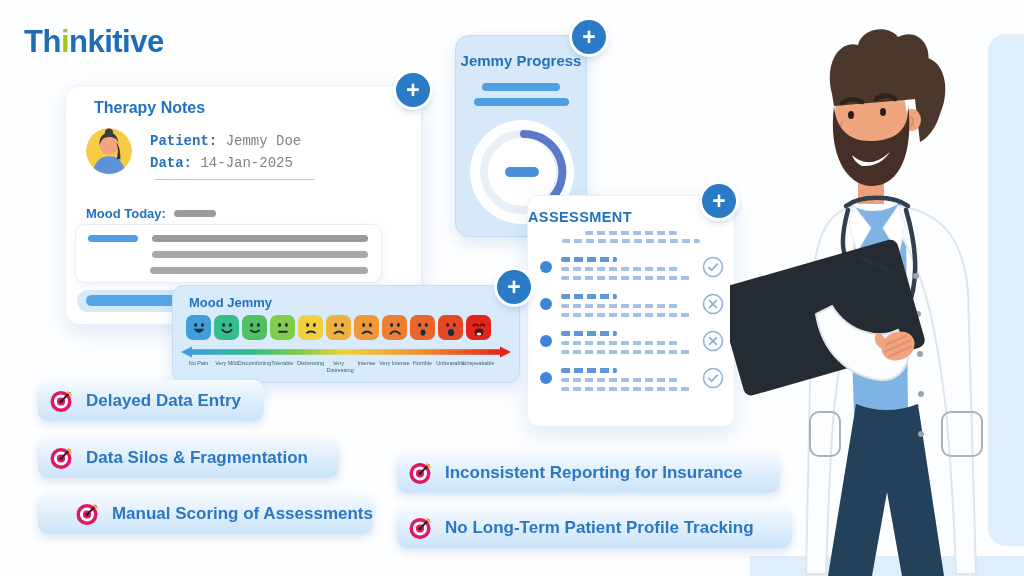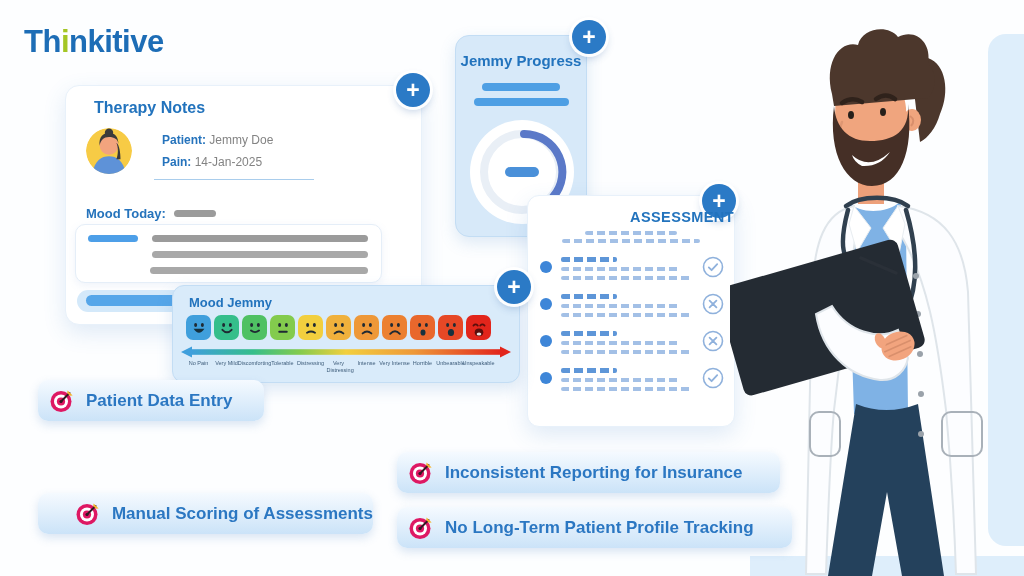--- a/index.html
+++ b/index.html
@@ -21,21 +21,21 @@
   .plus-btn{position:absolute;width:34px;height:34px;border-radius:50%;background:#2B7AC6;
     color:#fff;display:flex;align-items:center;justify-content:center;font-size:23px;font-weight:700;
     line-height:1;box-shadow:0 0 0 3px rgba(255,255,255,.95),0 4px 8px rgba(40,90,160,.30);cursor:pointer;}
   .bar{border-radius:5px;}
 
   
   .tn-card{left:65px;top:85px;width:355px;height:238px;background:#fff;
     border:1px solid #E8F1FA;box-shadow:0 8px 22px rgba(70,130,200,.16);z-index:2;}
   .tn-title{position:absolute;left:28px;top:13px;font-size:16px;font-weight:700;color:#2273BD;}
   .tn-avatar{position:absolute;left:20px;top:42px;width:46px;height:46px;}
-  .tn-line{position:absolute;left:96px;font-size:12px;}
+  .tn-line{position:absolute;left:84px;font-size:14px;font-family:Liberation Mono, monospace;}
   .lbl{color:#2573BC;font-weight:700;}
   .val{color:#838383;}
   .tn-underline{position:absolute;left:88px;top:93px;width:160px;height:1px;background:#A9CDEC;}
   .tn-row{position:absolute;left:20px;font-size:13px;display:flex;align-items:center;gap:8px;}
   .gray-bar{background:#9B9B9B;height:7px;}
   .tn-inner{position:absolute;left:9px;top:138px;width:305px;height:57px;background:#fff;
     border:1px solid #E5EEF8;border-radius:10px;box-shadow:0 3px 8px rgba(120,160,210,.12);}
   .tn-inner .r{position:absolute;height:7px;border-radius:4px;}
   .tn-strip{position:absolute;left:11px;top:204px;width:294px;height:22px;background:#D4E9FA;border-radius:11px;}
   .tn-strip .b{position:absolute;left:9px;top:5px;width:130px;height:11px;border-radius:6px;background:#55A6E9;}
@@ -43,21 +43,21 @@
   
   .dp-card{left:455px;top:35px;width:130px;height:200px;background:#D7E9F9;
     border:1px solid #C3DDF4;box-shadow:0 6px 16px rgba(80,140,200,.18);z-index:1;}
   .dp-title{position:absolute;left:0;right:0;top:16px;text-align:center;font-size:15px;font-weight:700;color:#2273BD;}
   .dp-bar{position:absolute;background:#4E9FE4;height:8px;border-radius:4px;}
   .dp-ring{position:absolute;left:14px;top:84px;}
 
   
   .as-card{left:527px;top:195px;width:206px;height:230px;background:#fff;
     border:1px solid #E8F1FA;box-shadow:0 8px 22px rgba(70,130,200,.16);border-radius:12px;z-index:3;}
-  .as-title{position:absolute;left:0;right:0;top:13px;text-align:right;font-size:14.5px;font-weight:800;
+  .as-title{position:absolute;left:0;right:0;top:13px;text-align:left;font-size:14.5px;font-weight:800;
     letter-spacing:.4px;color:#2273BD;}
   .dash{border-radius:2px;background:repeating-linear-gradient(90deg,#A3C0E6 0 8px,transparent 8px 12px);height:4px;}
   .dash.strong{background:repeating-linear-gradient(90deg,#5E96D8 0 9px,transparent 9px 13px);height:5px;}
   .as-dash1{position:absolute;left:57px;top:35px;width:92px;}
   .as-dash2{position:absolute;left:34px;top:43px;width:138px;}
   .as-rows{position:absolute;left:12px;top:58px;right:10px;}
   .as-row{display:flex;align-items:flex-start;gap:9px;margin-bottom:9px;}
   .as-dot{width:12px;height:12px;border-radius:50%;background:#3E86D8;margin-top:7px;flex:none;}
   .as-lines{flex:1;padding-top:3px;}
   .as-lines .dash{margin-bottom:5px;}
@@ -114,21 +114,21 @@
         <circle cx="22" cy="4.5" r="4" fill="#3B3B3B"></circle>
         <path d="M29,14 C31,18 31,25 29,30 L33,30 C33,24 32,16 29,14 Z" fill="#3B3B3B"></path>
       </g>
     </svg>
 
     <div class="tn-line" style="top:47px;">
       <span class="lbl">Patient:</span>
       <span class="val">Jemmy Doe</span>
     </div>
     <div class="tn-line" style="top:69px;">
-      <span class="lbl">Pain:</span>
+      <span class="lbl">Data:</span>
       <span class="val">14-Jan-2025</span>
     </div>
     <div class="tn-underline"></div>
 
     <div class="tn-row" style="top:120px;">
       <span class="lbl">Mood Today:</span>
       <span class="gray-bar bar" style="width:42px;"></span>
     </div>
 
     <div class="tn-inner">
@@ -350,23 +350,34 @@
 
   <div class="pill" style="left:38px;top:380px;width:215px;">
     <svg width="26" height="26" viewBox="0 0 26 26">
       <circle cx="12" cy="13.5" r="10.5" fill="#DE1863"></circle>
         <circle cx="12" cy="13.5" r="7" fill="#fff"></circle>
       <circle cx="12" cy="13.5" r="4.1" fill="#DE1863"></circle>
         <circle cx="12" cy="13.5" r="1.6" fill="#321A22"></circle>
       <line x1="12" y1="13.5" x2="20.5" y2="5" stroke="#321A22" stroke-width="2" stroke-linecap="round"></line>
       <path d="M18.6,2.4 L23.6,7.4 L21,7.8 L18.2,5 Z" fill="#F7B32B"></path>
     </svg>
-    <span>Patient Data Entry</span>
-  </div>
-
+    <span>Delayed Data Entry</span>
+  </div>
+
+  <div class="pill" style="left:38px;top:437px;width:290px;">
+    <svg width="26" height="26" viewBox="0 0 26 26">
+      <circle cx="12" cy="13.5" r="10.5" fill="#DE1863"></circle>
+        <circle cx="12" cy="13.5" r="7" fill="#fff"></circle>
+      <circle cx="12" cy="13.5" r="4.1" fill="#DE1863"></circle>
+        <circle cx="12" cy="13.5" r="1.6" fill="#321A22"></circle>
+      <line x1="12" y1="13.5" x2="20.5" y2="5" stroke="#321A22" stroke-width="2" stroke-linecap="round"></line>
+      <path d="M18.6,2.4 L23.6,7.4 L21,7.8 L18.2,5 Z" fill="#F7B32B"></path>
+    </svg>
+    <span>Data Silos &amp; Fragmentation</span>
+  </div>
 
   <div class="pill" style="left:38px;top:493px;width:324px;justify-content:flex-end;">
     <svg width="26" height="26" viewBox="0 0 26 26">
       <circle cx="12" cy="13.5" r="10.5" fill="#DE1863"></circle>
         <circle cx="12" cy="13.5" r="7" fill="#fff"></circle>
       <circle cx="12" cy="13.5" r="4.1" fill="#DE1863"></circle>
         <circle cx="12" cy="13.5" r="1.6" fill="#321A22"></circle>
       <line x1="12" y1="13.5" x2="20.5" y2="5" stroke="#321A22" stroke-width="2" stroke-linecap="round"></line>
       <path d="M18.6,2.4 L23.6,7.4 L21,7.8 L18.2,5 Z" fill="#F7B32B"></path>
     </svg>

